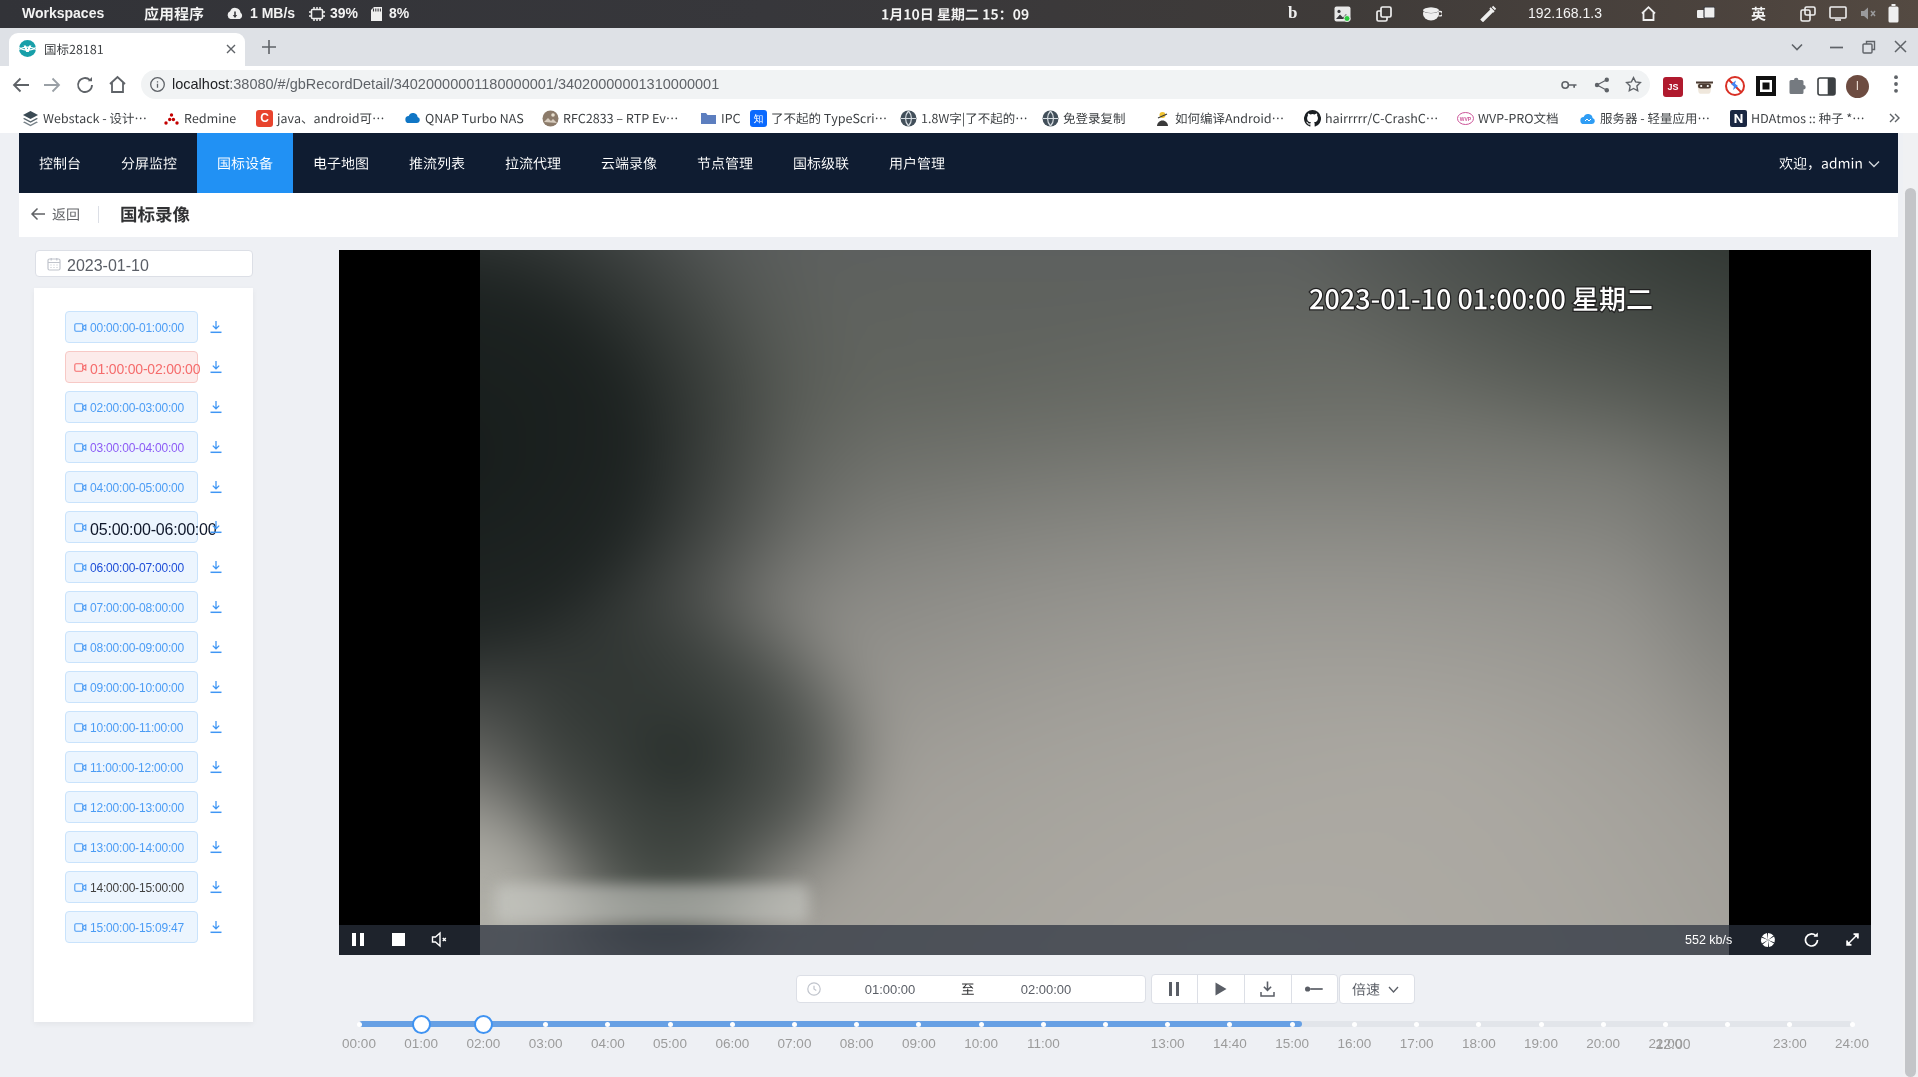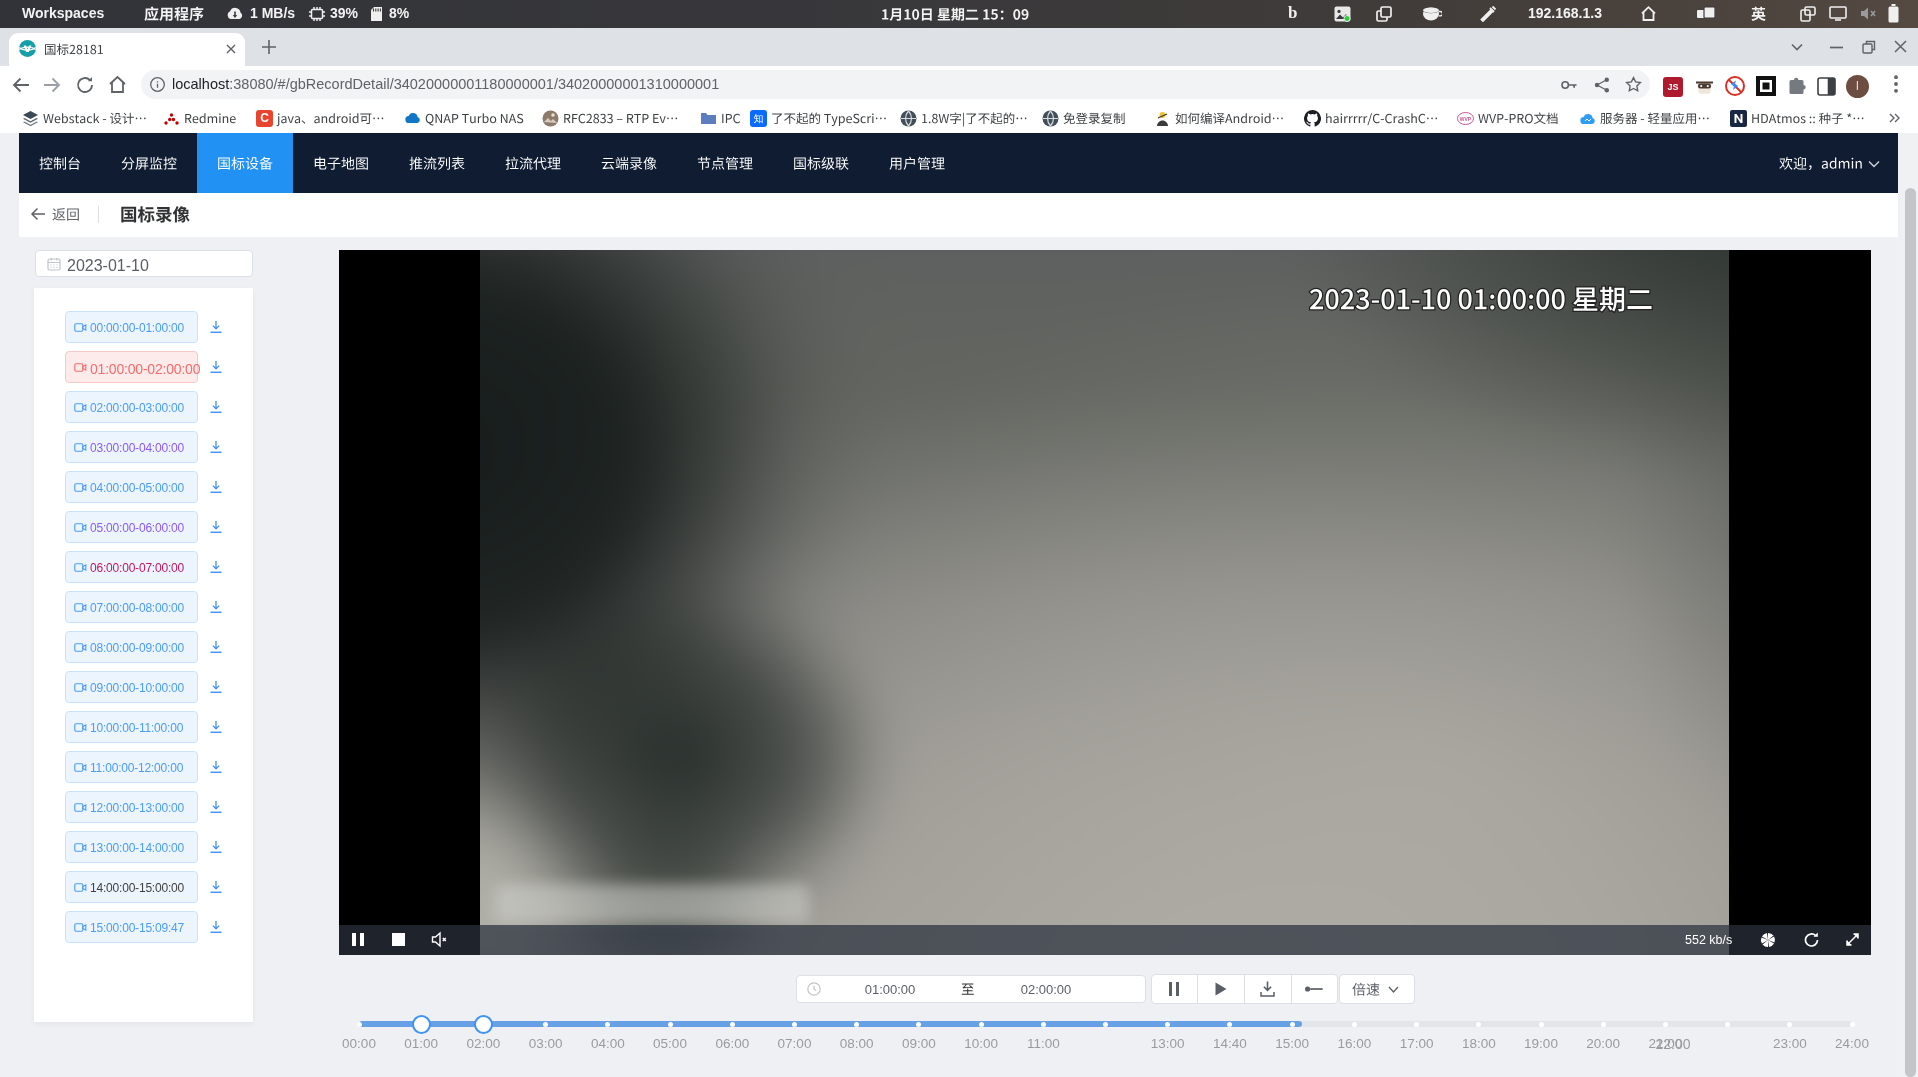--- a/index.html
+++ b/index.html
@@ -60,21 +60,21 @@
   </svg>
 <svg class="abs" style="left:1422px;top:7px" width="20" height="14" viewBox="0 0 20 14" fill="#efefef">
     <ellipse cx="9" cy="7" rx="8" ry="6.5"></ellipse>
     <ellipse cx="9" cy="3.5" rx="8" ry="2.8" fill="#3a3a3e"></ellipse>
     <ellipse cx="9" cy="3.2" rx="8" ry="2.8" fill="#efefef"></ellipse>
     <path d="M16.5 4.5h1.8a1.8 1.8 0 0 1 0 4.4h-1.8" fill="none" stroke="#efefef" stroke-width="1.4"></path>
   </svg>
 <svg class="abs" style="left:1480px;top:5px" width="17" height="17" viewBox="0 0 17 17" stroke="#efefef" stroke-width="1.8" fill="none">
     <path d="M10 3l4 4M12.5 1.5l3 3M2 15l-0.5-0.5L10.5 5.5l1.5 1.5L3 16z" fill="#efefef"></path>
   </svg>
-<div class="abs" style="left:1528px;top:5px;color:#f3f3f3;font-size:14px;font-weight:bold">192.168.1.3</div>
+<div class="abs" style="left:1528px;top:5px;color:#f3f3f3;font-size:14px;font-weight:normal">192.168.1.3</div>
 <svg class="abs" style="left:1640px;top:5px" width="17" height="17" viewBox="0 0 17 17" fill="none" stroke="#efefef" stroke-width="1.8">
     <path d="M2 8.5L8.5 2.2 15 8.5M3.5 7.2V15h10V7.2"></path>
   </svg>
 <svg class="abs" style="left:1697px;top:6px" width="18" height="15" viewBox="0 0 18 15" fill="#efefef">
     <rect x="0" y="4" width="9" height="8" rx="1"></rect>
     <rect x="7" y="1" width="11" height="11" rx="1" stroke="#3a3a3e" stroke-width="1.2"></rect>
   </svg>
 <svg style="position:absolute;left:1751.0px;top:5.2px;overflow:visible" width="15" height="20">
     <g transform="translate(0,14.5) scale(0.015000,-0.015000)" fill="#f3f3f3">
       <path transform="translate(0)" d="M49 293H951V182H49ZM145 524H861V245H740V420H261V245H145ZM433 624H559V328Q559 274 547 223Q535 173 506 127Q477 80 425 40Q373 0 294 -33Q214 -67 102 -92Q95 -78 82 -59Q70 -40 55 -22Q41 -3 27 10Q132 29 204 55Q277 82 322 112Q367 143 392 178Q416 213 424 251Q433 290 433 329ZM558 250Q607 149 711 93Q816 36 977 19Q965 6 950 -14Q936 -33 923 -54Q911 -74 902 -92Q787 -72 701 -33Q615 7 554 71Q493 134 452 225ZM59 772H939V665H59ZM255 850H373V576H255ZM622 850H741V576H622Z"></path>
@@ -640,31 +640,31 @@
 <div class="abs" style="left:90px;top:480.5px;font-size:12px;color:#4b9cf5;letter-spacing:-0.2px">04:00:00-05:00:00</div>
 <svg class="abs" style="left:209px;top:480px" width="14" height="14" viewBox="0 0 14 14" fill="none" stroke="#3f96f4" stroke-width="1.3">
     <path d="M7 1v7.2M3.8 5.6L7 8.8l3.2-3.2"></path>
     <path d="M1.5 12.3h11" stroke-width="1.5"></path>
   </svg>
 <div class="abs" style="left:65px;top:511px;width:133px;height:32px;background:#ecf5fe;border:1px solid #c9e3fc;border-radius:4px"></div>
 <div class="abs" style="left:74px;top:520px"><svg width="13" height="13" viewBox="0 0 13 13" fill="none" stroke="#4b9cf5" stroke-width="1.1">
       <rect x="0.8" y="2.8" width="8" height="7.4" rx="1.2"></rect>
       <path d="M8.8 5.6l3-1.6v5l-3-1.6z"></path>
     </svg></div>
-<div class="abs" style="left:90px;top:520.5px;font-size:12px;color:#8b5cf6;letter-spacing:-0.2px">05:00:00-06:00:00</div>
+<div class="abs" style="left:90px;top:520.5px;font-size:16px;color:#0f172a;letter-spacing:-0.2px">05:00:00-06:00:00</div>
 <svg class="abs" style="left:209px;top:520px" width="14" height="14" viewBox="0 0 14 14" fill="none" stroke="#3f96f4" stroke-width="1.3">
     <path d="M7 1v7.2M3.8 5.6L7 8.8l3.2-3.2"></path>
     <path d="M1.5 12.3h11" stroke-width="1.5"></path>
   </svg>
 <div class="abs" style="left:65px;top:551px;width:133px;height:32px;background:#ecf5fe;border:1px solid #c9e3fc;border-radius:4px"></div>
 <div class="abs" style="left:74px;top:560px"><svg width="13" height="13" viewBox="0 0 13 13" fill="none" stroke="#4b9cf5" stroke-width="1.1">
       <rect x="0.8" y="2.8" width="8" height="7.4" rx="1.2"></rect>
       <path d="M8.8 5.6l3-1.6v5l-3-1.6z"></path>
     </svg></div>
-<div class="abs" style="left:90px;top:560.5px;font-size:12px;color:#be185d;letter-spacing:-0.2px">06:00:00-07:00:00</div>
+<div class="abs" style="left:90px;top:560.5px;font-size:12px;color:#1d4ed8;letter-spacing:-0.2px">06:00:00-07:00:00</div>
 <svg class="abs" style="left:209px;top:560px" width="14" height="14" viewBox="0 0 14 14" fill="none" stroke="#3f96f4" stroke-width="1.3">
     <path d="M7 1v7.2M3.8 5.6L7 8.8l3.2-3.2"></path>
     <path d="M1.5 12.3h11" stroke-width="1.5"></path>
   </svg>
 <div class="abs" style="left:65px;top:591px;width:133px;height:32px;background:#ecf5fe;border:1px solid #c9e3fc;border-radius:4px"></div>
 <div class="abs" style="left:74px;top:600px"><svg width="13" height="13" viewBox="0 0 13 13" fill="none" stroke="#4b9cf5" stroke-width="1.1">
       <rect x="0.8" y="2.8" width="8" height="7.4" rx="1.2"></rect>
       <path d="M8.8 5.6l3-1.6v5l-3-1.6z"></path>
     </svg></div>
 <div class="abs" style="left:90px;top:600.5px;font-size:12px;color:#4b9cf5;letter-spacing:-0.2px">07:00:00-08:00:00</div>

